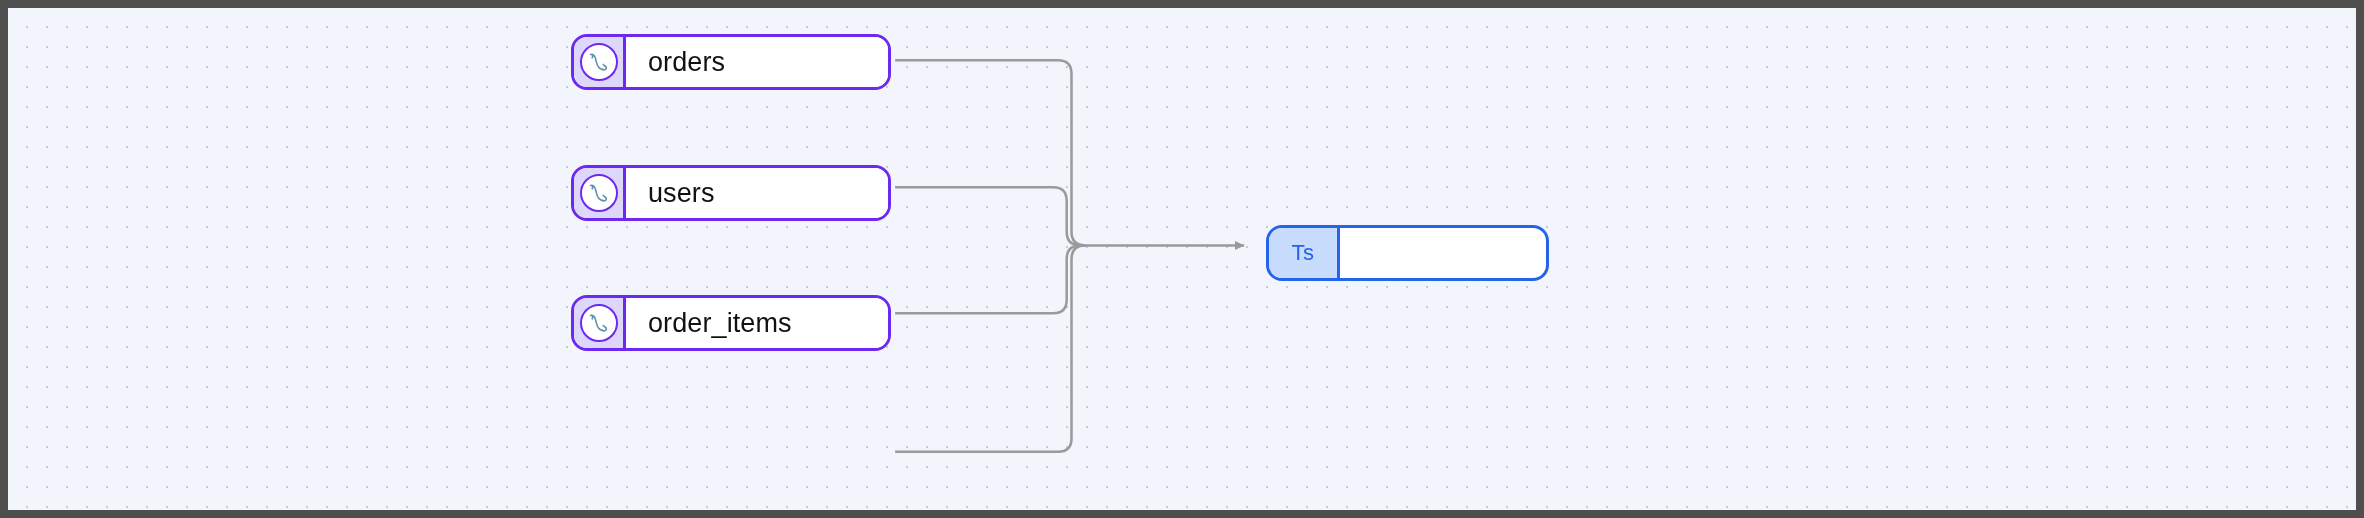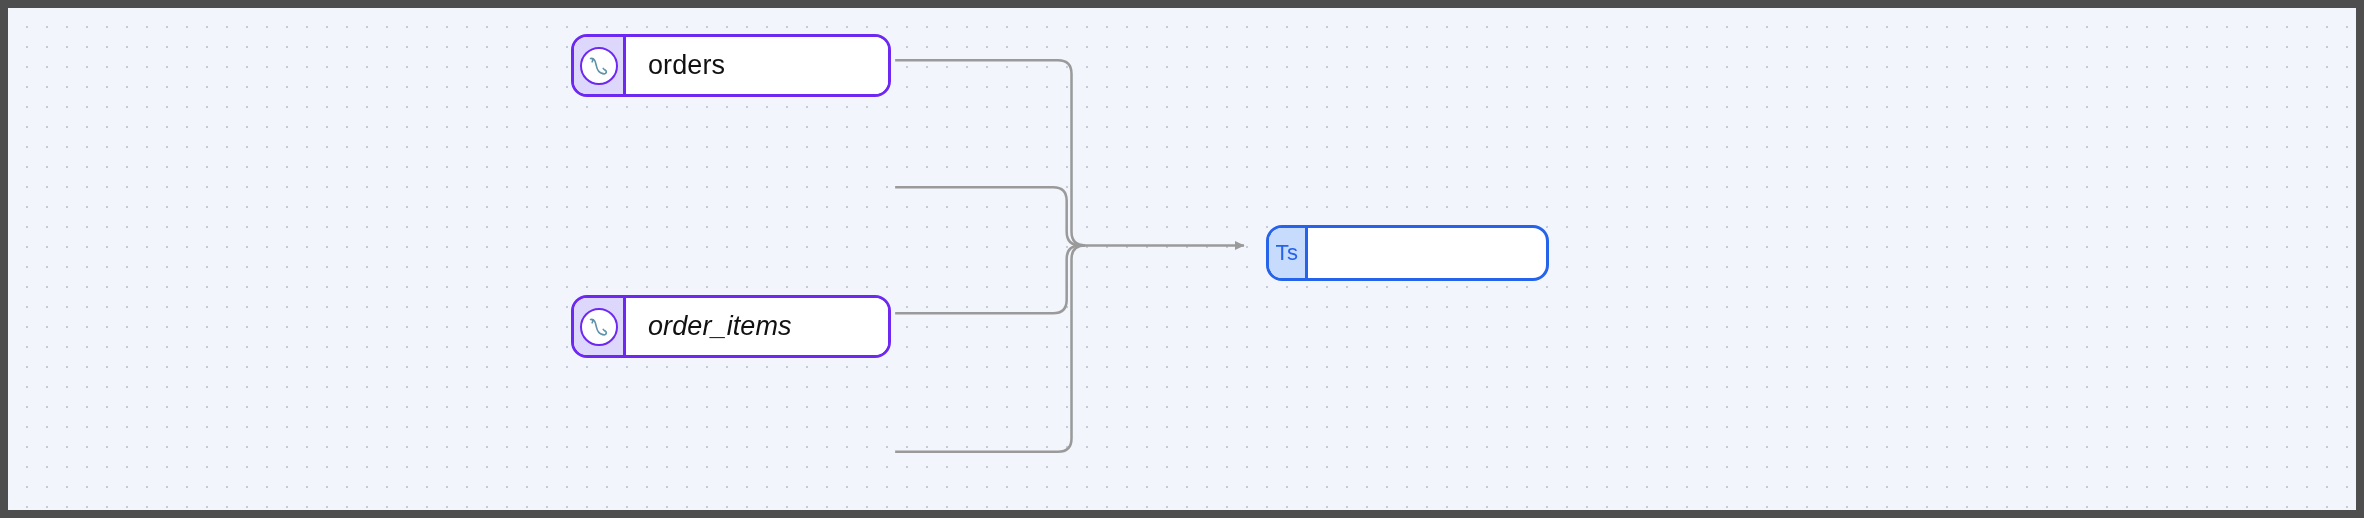--- a/index.html
+++ b/index.html
@@ -61,21 +61,21 @@
     letter-spacing: .1px;
     padding-left: 22px;
     white-space: nowrap;
     overflow: hidden;
   }
 
   
   .node.db {
     border: 3px solid #6d28f2;
     width: 320px;
-    height: 63px;
+    height: 56px;
     text-align: center;
   }
   .node.db .badge {
     width: 52px;
     background: #ddd7fb;
     border-right: 3px solid #6d28f2;
   }
   .dolphin-circle {
     width: 38px;
     height: 38px;
@@ -88,21 +88,21 @@
     box-sizing: border-box;
   }
 
   
   .node.merge {
     border: 3px solid #2563eb;
     width: 283px;
     height: 56px;
   }
   .node.merge .badge {
-    width: 39px;
+    width: 71px;
     background: #c7dbfd;
     border-right: 3px solid #2563eb;
     font-size: 22px;
     color: #2563eb;
     letter-spacing: .5px;
   }
 </style>
 </head>
 <body>
 
@@ -135,22 +135,36 @@
             <path d="M5.9 5.3c.5.9.4 2-.2 2.8"></path>
             <path d="M15.6 19c.7.3 1.5.3 2.2 0 .6-.3 1-.9 1-1.6 0-.6-.3-1.1-.8-1.4"></path>
             <path d="M18 16c-.9-.4-1.6-1-2.1-1.8"></path>
             <circle cx="6.4" cy="6.5" r=".75" fill="#5f93ab" stroke="none"></circle>
           </svg>
         </span>
       </div>
       <div class="title">orders</div>
     </div>
 
+    <div class="node db" style="left:563px; top:157px;">
+      <div class="badge">
+        <span class="dolphin-circle">
+          <svg width="26" height="26" viewBox="0 0 24 24" fill="none" stroke="#5f93ab" stroke-width="1.5" stroke-linecap="round" stroke-linejoin="round">
+            <path d="M4.2 5.1c1.5-.5 2.9.2 3.7 1.5.9 1.5 1.2 3.3 1.6 5 .4 1.9.9 3.9 2.3 5.4 1 1.1 2.4 1.7 3.8 2"></path>
+            <path d="M5.9 5.3c.5.9.4 2-.2 2.8"></path>
+            <path d="M15.6 19c.7.3 1.5.3 2.2 0 .6-.3 1-.9 1-1.6 0-.6-.3-1.1-.8-1.4"></path>
+            <path d="M18 16c-.9-.4-1.6-1-2.1-1.8"></path>
+            <circle cx="6.4" cy="6.5" r=".75" fill="#5f93ab" stroke="none"></circle>
+          </svg>
+        </span>
+      </div>
+      <div class="title">users</div>
+    </div>
 
-    <div class="node db" style="left:563px; top:287px;font-style:italic;">
+    <div class="node db" style="left:563px; top:287px;">
       <div class="badge">
         <span class="dolphin-circle">
           <svg width="26" height="26" viewBox="0 0 24 24" fill="none" stroke="#5f93ab" stroke-width="1.5" stroke-linecap="round" stroke-linejoin="round">
             <path d="M4.2 5.1c1.5-.5 2.9.2 3.7 1.5.9 1.5 1.2 3.3 1.6 5 .4 1.9.9 3.9 2.3 5.4 1 1.1 2.4 1.7 3.8 2"></path>
             <path d="M5.9 5.3c.5.9.4 2-.2 2.8"></path>
             <path d="M15.6 19c.7.3 1.5.3 2.2 0 .6-.3 1-.9 1-1.6 0-.6-.3-1.1-.8-1.4"></path>
             <path d="M18 16c-.9-.4-1.6-1-2.1-1.8"></path>
             <circle cx="6.4" cy="6.5" r=".75" fill="#5f93ab" stroke="none"></circle>
           </svg>
         </span>

